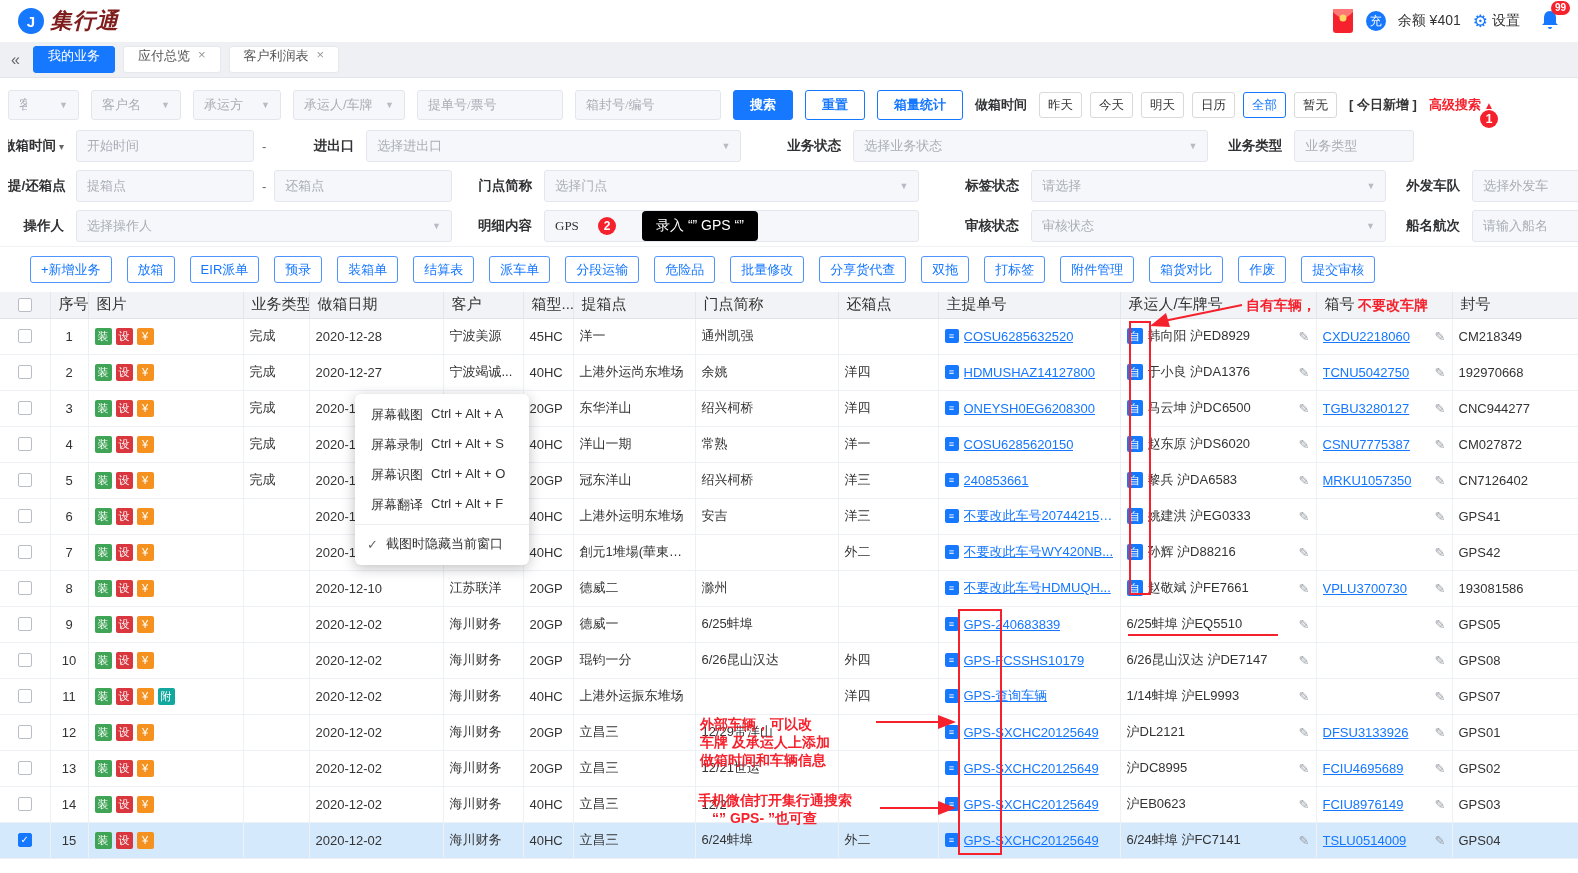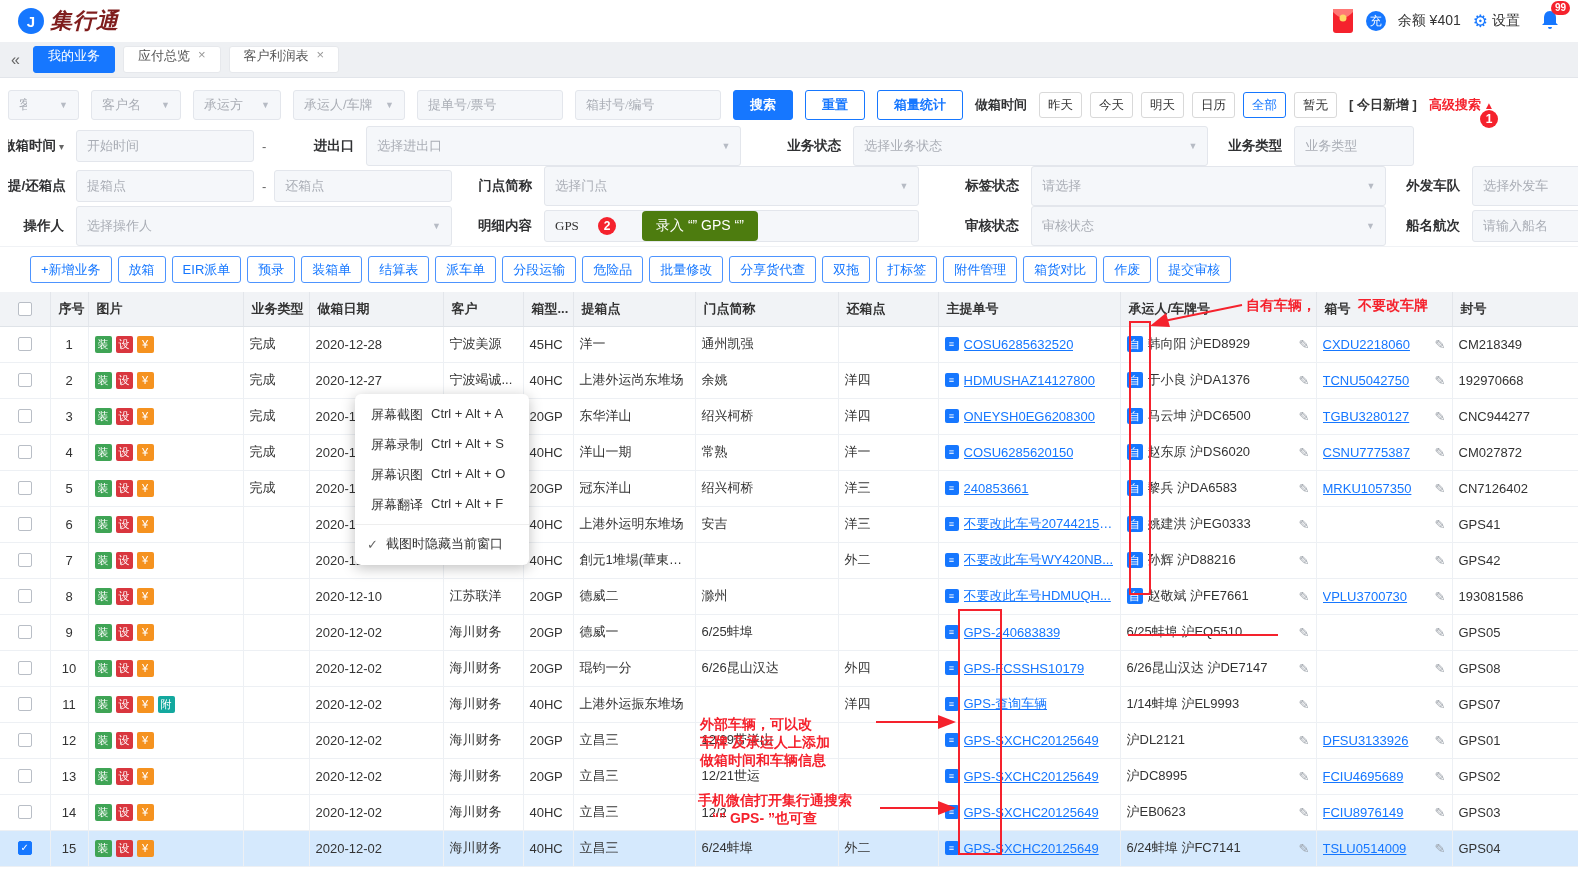--- a/index.html
+++ b/index.html
@@ -27,21 +27,21 @@
 .tab{height:27px;display:flex;gap:8px;padding:0 14px;background:#fff;color:#555;border-radius:3px;font-size:13px;cursor:pointer;border:1px solid #e6e8ec}
 .tab.active{background:#1677ff;color:#fff;border-color:#1677ff}
 .tab-x{color:#999;font-size:13px}
 
 
 .filters{padding-top:6px}
 .frow{display:flex;align-items:center;height:40px;padding-left:8px}
 .frow1{height:42px;gap:12px}
 .r1-selects,.r1-inputs,.quick-group{display:flex;gap:12px;align-items:center}
 .quick-group{gap:8px}
-.fsel{height:40px;background:#f5f7fa;border:1px solid #e3e6ec;border-radius:3px;display:flex;align-items:center;justify-content:space-between;padding:0 10px;flex:none;cursor:pointer;overflow:hidden}
+.fsel{height:32px;background:#f5f7fa;border:1px solid #e3e6ec;border-radius:3px;display:flex;align-items:center;justify-content:space-between;padding:0 10px;flex:none;cursor:pointer;overflow:hidden}
 .fsel .ph{color:#a9adb5;white-space:nowrap;overflow:hidden}
 .fsel.s1{height:30px}
 .sel-caret{color:#b6bbc4;font-size:9px;margin-left:4px}
 .fin{height:32px;background:#f5f7fa;border:1px solid #e3e6ec;border-radius:3px;padding:0 10px;color:#333;flex:none;font-size:13px;font-family:Liberation Serif, serif;outline:none}
 .fin::placeholder{color:#a9adb5}
 .fin.s1i{width:146px;height:30px}
 .btn{height:30px;border-radius:3px;font-size:13px;padding:0 16px;border:1px solid #1677ff;background:#fff;color:#1677ff;cursor:pointer;font-family:inherit;flex:none;font-weight:bold}
 .btn-primary{background:#1677ff;color:#fff}
 .flabel-sm{font-weight:bold;color:#303133;white-space:nowrap}
 .qbtn{height:26px;padding:0 8px;border:1px solid #d9d9d9;background:#fff;color:#333;border-radius:3px;font-size:12.5px;cursor:pointer;font-family:Liberation Serif, serif;flex:none}
@@ -50,26 +50,26 @@
 .advanced{color:#f5222d;font-weight:bold;cursor:pointer;white-space:nowrap;display:flex;align-items:center;gap:3px}
 .adv-caret{font-size:10px}
 .flab{font-weight:bold;color:#303133;text-align:right;padding-right:12px;flex:none;font-size:13.5px;white-space:nowrap;overflow:hidden}
 .caretlab{display:flex;align-items:center;justify-content:flex-end;gap:3px;cursor:pointer}
 .lab-caret{font-size:10px;color:#666}
 .dash{margin:0 8px;color:#666;flex:none}
 .w68{width:68px}.w92{width:92px}.w112{width:112px}.w86{width:86px}
 .w178{width:178px}.w375{width:375px}.w376{width:376px}.w355{width:355px}.w120{width:120px}
 
 
-.toolbar{display:flex;gap:6px;padding:9px 0 9px 30px;align-items:center;border-top:1px solid #f0f2f5}
+.toolbar{display:flex;gap:15px;padding:9px 0 9px 30px;align-items:center;border-top:1px solid #f0f2f5}
 .tbtn{height:27px;padding:0 10px;border:1px solid #4d94ff;background:#fff;color:#1677ff;border-radius:3px;font-size:13px;cursor:pointer;font-family:inherit;flex:none;font-weight:500}
 
 
 table{border-collapse:collapse;table-layout:fixed;width:1578px}
-th{height:34px;background:#f1f3f6;font-size:13px;font-weight:bold;text-align:left;padding:0 8px;border-right:1px solid #e3e6eb;border-bottom:1px solid #dfe3e8;color:#333;white-space:nowrap;overflow:hidden}
+th{height:26px;background:#f1f3f6;font-size:15px;font-weight:normal;text-align:left;padding:0 8px;border-right:1px solid #e3e6eb;border-bottom:1px solid #dfe3e8;color:#333;white-space:nowrap;overflow:hidden}
 th.th-cb{text-align:center}
 td{height:36px;padding:0 6px;border-right:1px solid #edf0f4;border-bottom:1px solid #edf0f4;white-space:nowrap;overflow:hidden;text-overflow:ellipsis;font-size:13px;background:#fff}
 tr.selected td{background:#d5e9fd}
 .c-cb{text-align:center}
 .c-seq{text-align:center}
 .cb{width:14px;height:14px;border:1px solid #b9bec6;border-radius:2px;background:#fff;margin:0 auto;display:flex;align-items:center;justify-content:center;font-size:10px;color:#fff;cursor:pointer;line-height:1}
 .cb.checked{background:#1677ff;border-color:#1677ff}
 .badge{display:inline-flex;align-items:center;justify-content:center;width:17px;height:17px;border-radius:2px;color:#fff;font-size:11px;margin-right:4px;cursor:pointer;vertical-align:middle}
 .b-load{background:#3fa455}
 .b-set{background:#d9363e}
@@ -83,21 +83,21 @@
 .box-spacer{flex:1}
 .pencil{color:#9aa0a8;font-size:13px;flex:none;cursor:pointer}
 .own-icon{width:16px;height:16px;background:#1677ff;border-radius:2px;color:#fff;font-size:11px;display:flex;align-items:center;justify-content:center;flex:none}
 
 
 .ctx-menu{position:absolute;left:355px;top:394px;width:174px;background:#fff;border-radius:6px;box-shadow:0 3px 14px rgba(0,0,0,.25);padding:6px 0;z-index:30}
 .ctx-item{display:flex;gap:8px;padding:6px 16px;font-size:13px;color:#333;cursor:pointer;white-space:nowrap}
 .ctx-divider{height:1px;background:#eee;margin:4px 0}
 .ctx-check{display:flex;gap:8px;padding:6px 12px;align-items:center;cursor:pointer;white-space:nowrap}
 .ck{color:#666}
-.tooltip{position:absolute;left:642px;top:211px;height:30px;background:#4d7c0f;color:#fff;font-size:14px;display:flex;align-items:center;padding:0 14px;border-radius:4px;z-index:25;white-space:nowrap}
+.tooltip{position:absolute;left:642px;top:211px;height:30px;background:#000000;color:#fff;font-size:14px;display:flex;align-items:center;padding:0 14px;border-radius:4px;z-index:25;white-space:nowrap}
 .step-badge{position:absolute;width:18px;height:18px;border-radius:50%;background:#f5222d;color:#fff;font-size:12px;display:flex;align-items:center;justify-content:center;z-index:26;font-weight:bold}
 .anno{position:absolute;color:#f5222d;font-size:14px;font-weight:bold;z-index:22;white-space:nowrap}
 .anno-box{position:absolute;border:2px solid #f5222d;z-index:21;pointer-events:none}
 .anno-line{position:absolute;border-top:2px solid #f5222d;z-index:21;pointer-events:none}
 .anno-svg{position:absolute;z-index:22;pointer-events:none}
 </style>
 </head>
 <body>
 
 <header class="topnav">

